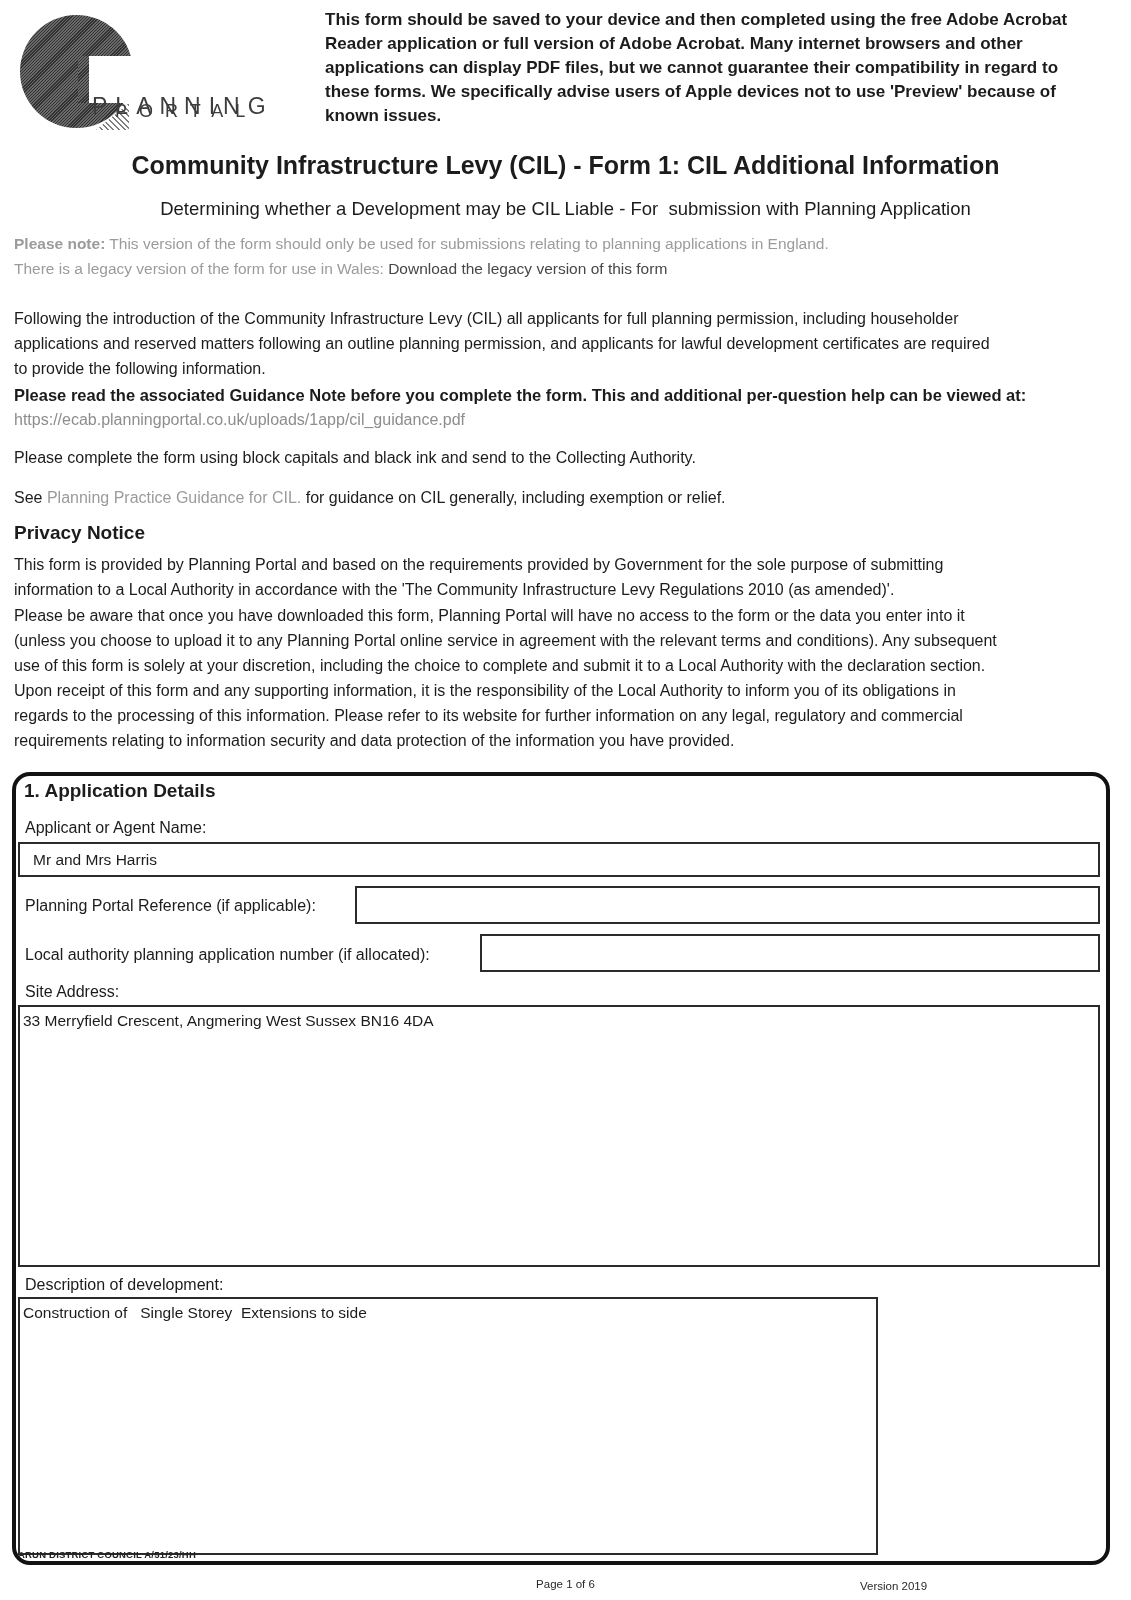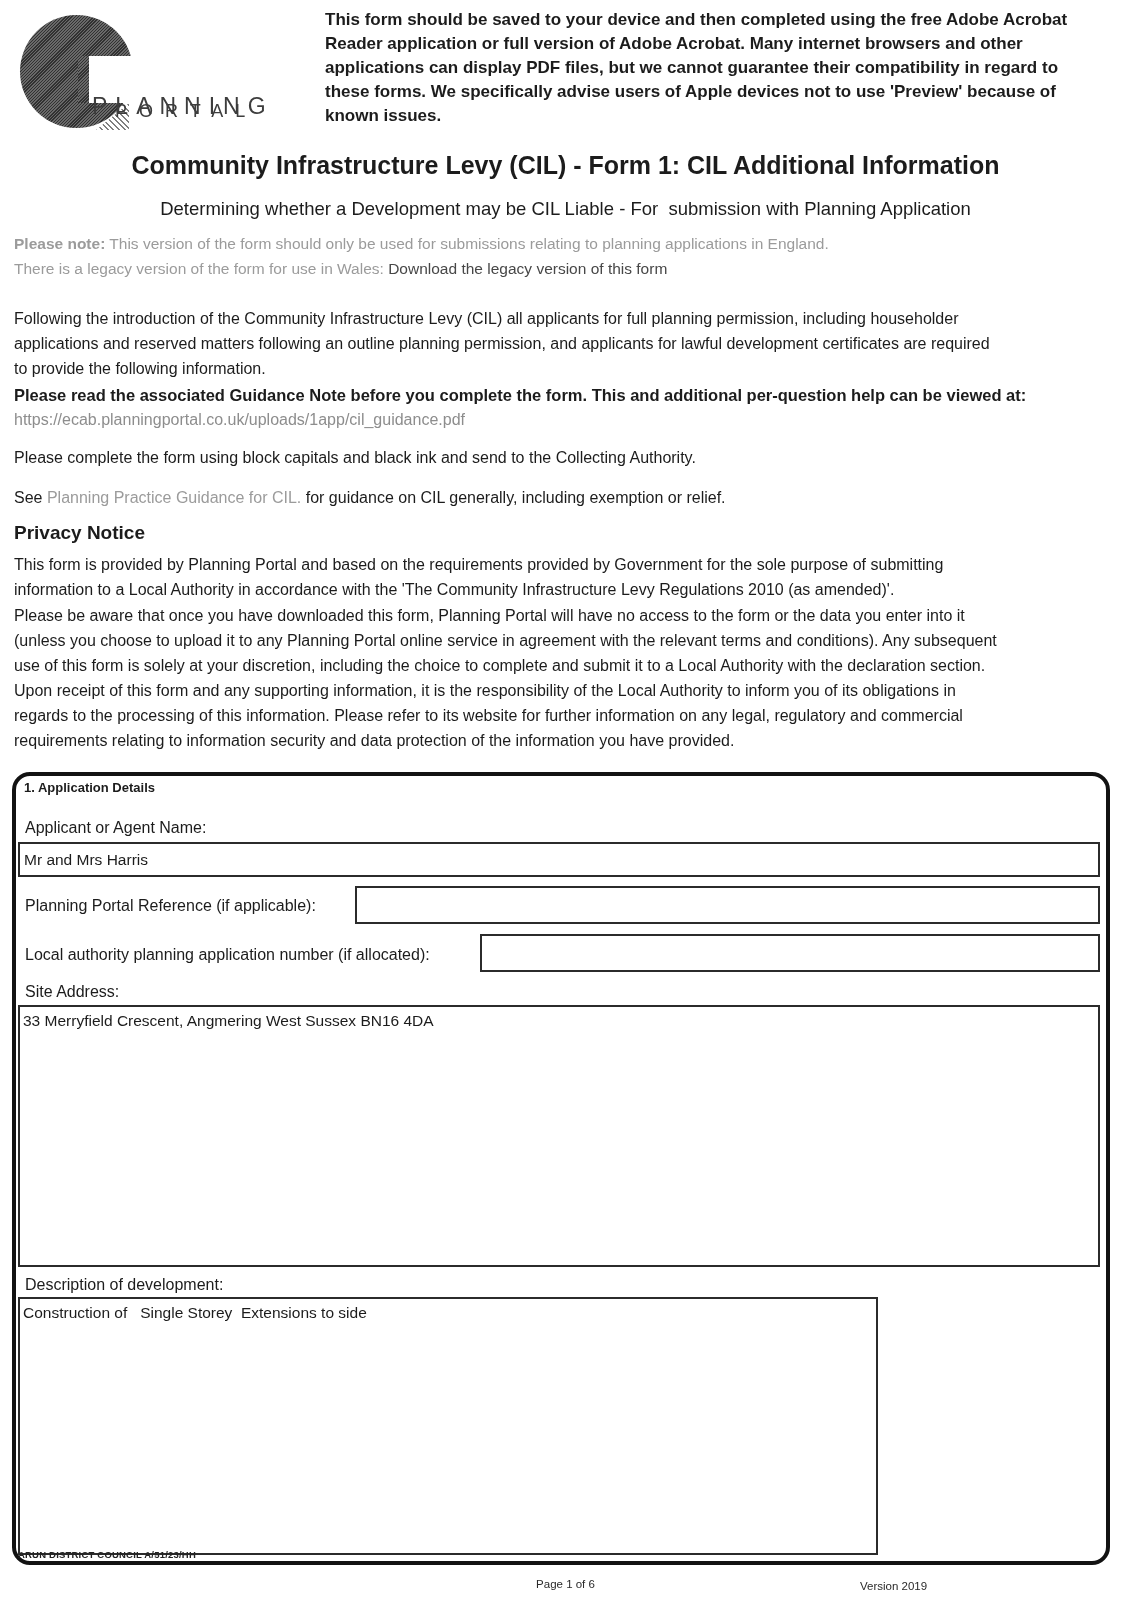--- a/index.html
+++ b/index.html
@@ -43,30 +43,30 @@
   .complete-line{left:14px;top:449px;font-size:16px;}
   .see-line{left:14px;top:489px;font-size:16px;}
   .see-link{color:#9b9b9b;}
   .privacy-h{left:14px;top:522px;font-size:19px;font-weight:bold;}
   .p2{top:552px;}
   .p3{top:603px;}
   .p4{top:678px;}
 
   
   .box{left:12px;top:772px;width:1098px;height:793px;border:4px solid #121212;border-radius:18px;box-sizing:border-box;background:#fff;}
-  .sec-h{left:24px;top:780px;font-size:13px;font-weight:bold;}
+  .sec-h{left:24px;top:780px;font-size:19px;font-weight:bold;}
   .lbl{font-size:16px;color:#1c1c1c;}
   .lbl-applicant{left:25px;top:819px;}
   .lbl-portal{left:25px;top:897px;}
   .lbl-la{left:25px;top:946px;}
   .lbl-site{left:25px;top:983px;}
   .lbl-desc{left:25px;top:1276px;}
 
   .field{position:absolute;border:2px solid #2b2b2b;background:#fff;box-sizing:border-box;
-    font-family:"Liberation Sans", sans-serif;font-size:15.5px;color:#1c1c1c;padding:2px 4px;outline:none;border-radius:0;}
+    font-family:"Liberation Sans", sans-serif;font-size:15.5px;color:#1c1c1c;padding:2px 13px;outline:none;border-radius:0;}
   .in-applicant{left:18px;top:842px;width:1082px;height:35px;}
   .in-portal{left:355px;top:886px;width:745px;height:38px;}
   .in-la{left:480px;top:934px;width:620px;height:38px;}
   .ta{resize:none;padding:4px 3px;line-height:19px;}
   .ta-site{left:18px;top:1005px;width:1082px;height:262px;}
   .ta-desc{left:18px;top:1297px;width:860px;height:258px;}
 
   .stamp{left:18px;top:1549px;font-size:9.5px;font-weight:bold;color:#222;letter-spacing:0.2px;z-index:5;}
 
   .footer-page{left:0;top:1578px;width:1131px;text-align:center;font-size:11.5px;color:#2a2a2a;}

